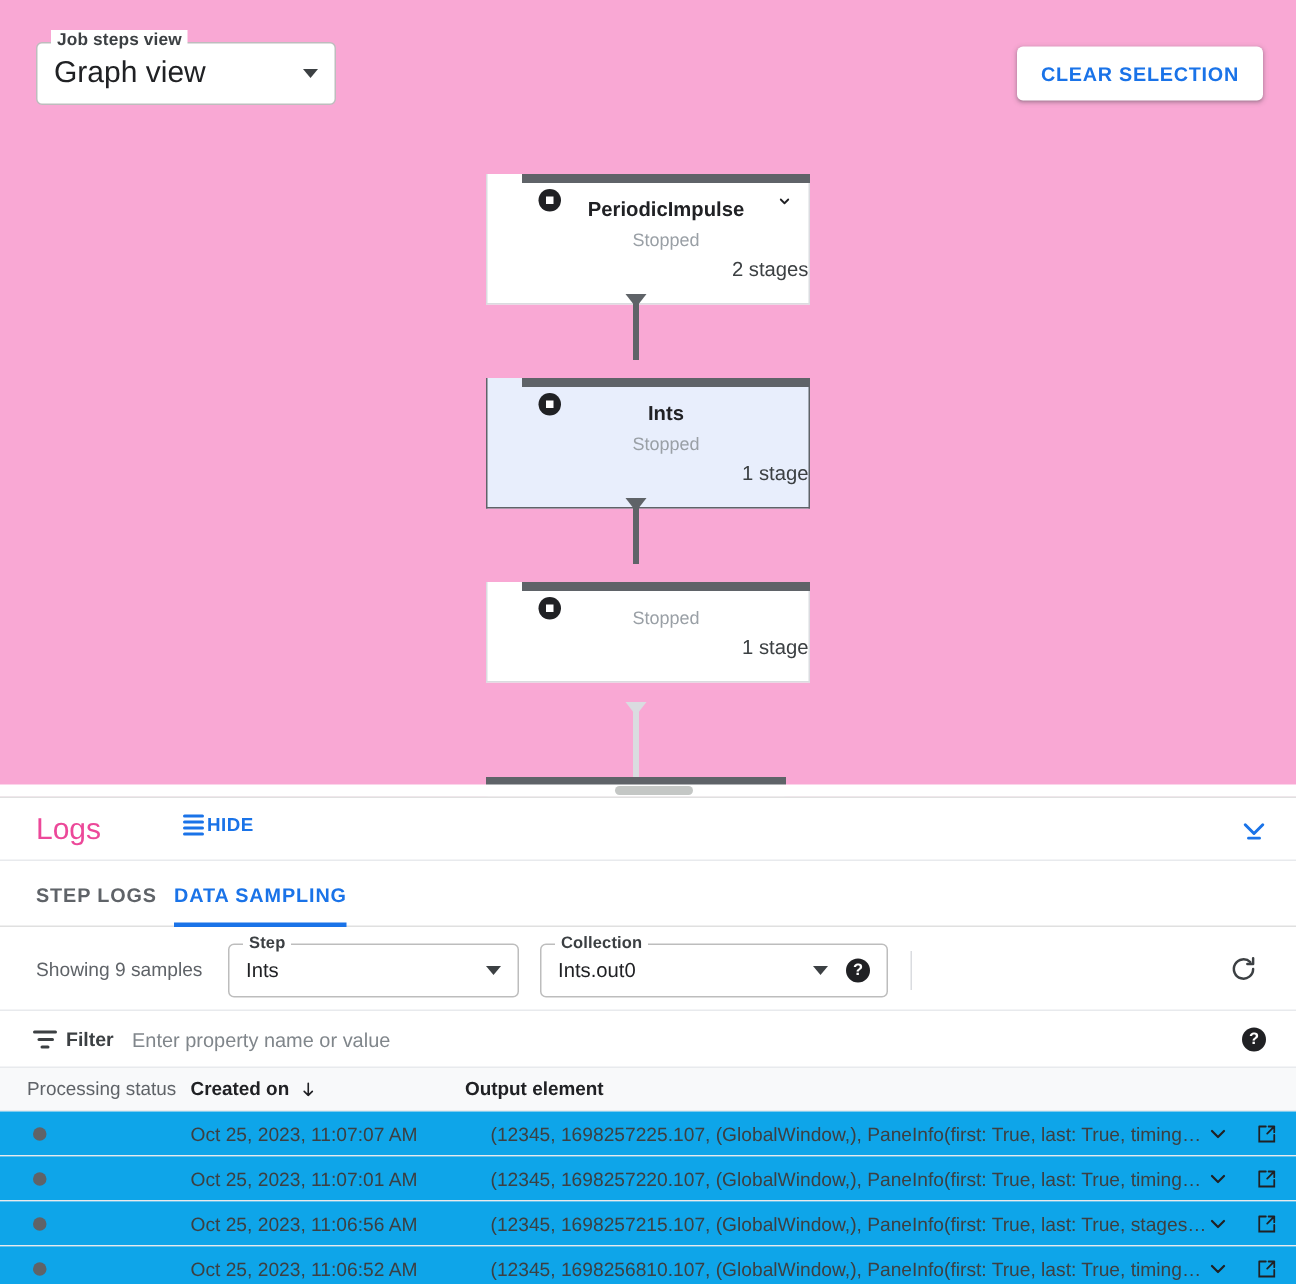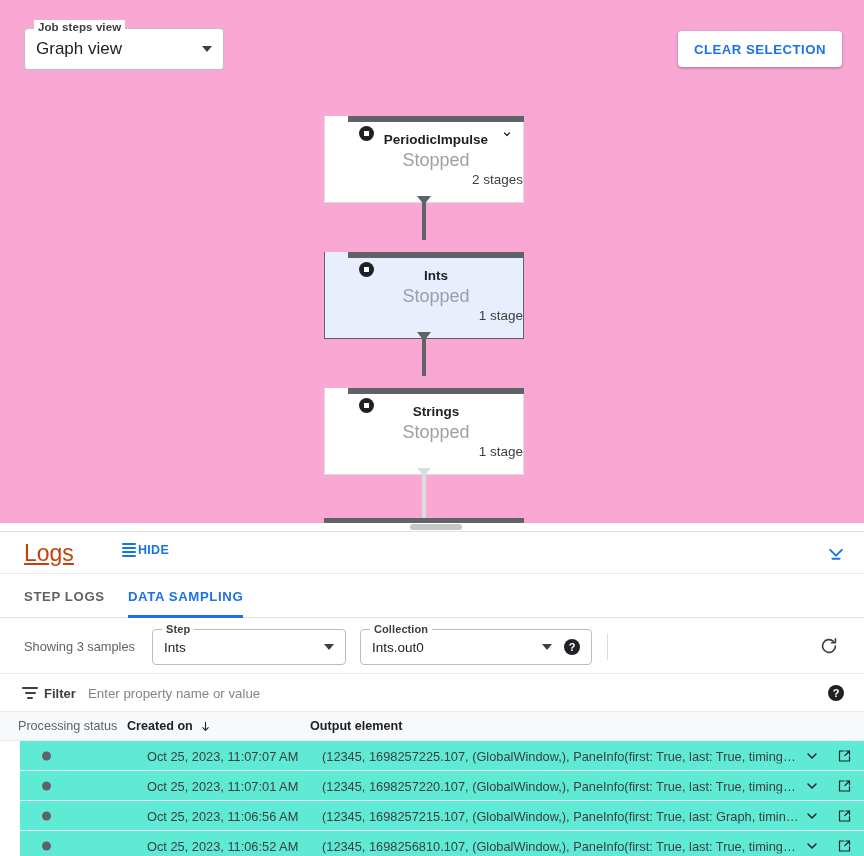--- a/index.html
+++ b/index.html
@@ -28,21 +28,21 @@
   }
   .mdc-legend {
     position: absolute; left: 10px; top: -8px;
     background: #fff; padding: 0 4px;
     font-size: 11.5px; color: #3c4043; font-weight: bold;
     letter-spacing: .1px;
     line-height: 14px;
   }
   .mdc-value {
     position: absolute; left: 12px; top: 50%; transform: translateY(-50%);
-    font-size: 17px; color: #202124;
+    font-size: 20px; color: #202124;
   }
   .caret {
     position: absolute; right: 12px; top: 50%; transform: translateY(-50%);
     width: 0; height: 0;
     border-left: 5.5px solid transparent;
     border-right: 5.5px solid transparent;
     border-top: 6.5px solid #3c4043;
   }
 
   .clear-selection-btn {
@@ -51,42 +51,42 @@
     display: flex; align-items: center; justify-content: center;
     background: #fff; border: none; border-radius: 4px;
     box-shadow: 0 1px 2px rgba(60,64,67,.3), 0 1px 3px 1px rgba(60,64,67,.15);
     color: #1a73e8; font-size: 13.2px; font-weight: bold;
     letter-spacing: .5px; font-family: "Liberation Sans", sans-serif;
     cursor: pointer;
   }
 
   
   .node {
-    position: absolute; width: 200px;
+    position: absolute; width: 216px;
     background: #fff;
     border: 1px solid #dadce0;
     border-top: none;
     cursor: pointer;
     padding-left: 24px;
   }
   .node .topbar {
     height: 6px; background: #5f6368; margin: 0 -1px;
   }
   .node.selected {
     background: #e8eefc;
     border: 1px solid #5f6368;
     border-top: none;
   }
   .node-body { position: relative; padding: 8px 0 12px; }
   .node-title {
     text-align: center; font-size: 13.5px; font-weight: bold; color: #202124;
     line-height: 20px;
   }
   .node-status {
-    text-align: center; font-size: 18px; color: #9aa0a6; line-height: 20px;
+    text-align: center; font-size: 12px; color: #9aa0a6; line-height: 20px;
   }
   .node-stages {
     text-align: right; font-size: 13.5px; color: #3c4043; line-height: 20px;
   }
   .stop-icon {
     position: absolute; left: 10px; top: 4px;
     width: 15px; height: 15px; border-radius: 50%;
     background: #202124;
     display: flex; align-items: center; justify-content: center;
   }
@@ -131,21 +131,21 @@
   
   .logs-panel {
     position: absolute; left: 0; top: 531px; width: 864px; height: 325px;
     background: #fff; border-top: 1px solid #e0e0e0;
   }
   .logs-header {
     position: relative; height: 42px; border-bottom: 1px solid #e8eaed;
   }
   .logs-title {
     position: absolute; left: 24px; top: 9px;
-    font-size: 23px; color: #c2410c; line-height: 24px; text-decoration: underline;
+    font-size: 20px; color: #ec4899; line-height: 24px;
   }
   .hide-btn {
     position: absolute; left: 122px; top: 11px;
     display: flex; align-items: center; gap: 2px;
     color: #1a73e8; font-size: 12.5px; font-weight: bold;
     letter-spacing: .3px; cursor: pointer; background: none; border: none;
     padding: 0; font-family: "Liberation Sans", sans-serif;
   }
   .hamburger { display: flex; flex-direction: column; gap: 2px; width: 14px; }
   .hamburger i { display: block; height: 2px; background: #1a73e8; border-radius: 1px; }
@@ -163,21 +163,21 @@
   .tabs-row {
     position: relative; height: 44px; border-bottom: 1px solid #e0e0e0; padding-left: 20px;
   }
   .tab {
     position: absolute; top: 0; height: 44px;
     display: flex; align-items: center;
     font-size: 13.2px; font-weight: bold; letter-spacing: .6px;
     cursor: pointer;
   }
   .tab.inactive { left: 24px; color: #5f6368; }
-  .tab.active { left: 128px; color: #1a73e8; }
+  .tab.active { left: 116px; color: #1a73e8; }
   .tab.active::after {
     content: ""; position: absolute; left: 0; right: 0; bottom: 0;
     height: 3px; background: #1a73e8;
   }
 
   .controls-row {
     position: relative; height: 56px; border-bottom: 1px solid #e8eaed;
   }
   .showing-samples {
     position: absolute; left: 24px; top: 50%; transform: translateY(-50%);
@@ -242,33 +242,32 @@
     position: absolute; top: 50%; transform: translateY(-50%);
     font-size: 12.6px;
   }
   .th-status { left: 18px; color: #5f6368; }
   .th-created { left: 127px; color: #202124; font-weight: bold; display: flex; align-items: center; gap: 6px; }
   .th-output { left: 310px; color: #202124; font-weight: bold; }
   .sort-arrow { display: inline-block; }
 
   .row {
     position: relative; height: 30px; border-bottom: 1px solid #e8eaed;
-    background: #5eead4;
-    margin-left: 20px;
+    background: #0ea5e9;
   }
   .cell-dot {
     position: absolute; left: 22px; top: 50%; transform: translateY(-50%);
     width: 9px; height: 9px; border-radius: 50%; background: #5f6368;
   }
   .cell-created {
     position: absolute; left: 127px; top: 50%; transform: translateY(-50%);
     font-size: 12.8px; color: #3c4043; white-space: nowrap;
   }
   .cell-output {
-    position: absolute; left: 302px; top: 50%; transform: translateY(-50%);
+    position: absolute; left: 327px; top: 50%; transform: translateY(-50%);
     font-size: 12.8px; color: #3c4043; white-space: nowrap;
     max-width: 480px; overflow: hidden; text-overflow: ellipsis;
   }
   .cell-expand {
     position: absolute; right: 44px; top: 50%; transform: translateY(-50%);
     width: 16px; height: 16px; cursor: pointer;
   }
   .cell-open {
     position: absolute; right: 12px; top: 50%; transform: translateY(-50%);
     width: 15px; height: 15px; cursor: pointer;
@@ -319,21 +318,20 @@
       </div>
     </div>
 
     <div class="edge" style="left:422px; top:332px; height:44px;"></div>
     <div class="arrow-down" style="left:417px; top:332px;"></div>
 
     <div class="node" style="left:324px; top:388px;">
       <div class="topbar"></div>
       <div class="node-body">
         <span class="stop-icon"></span>
-        <div class="node-title">Strings</div>
         <div class="node-status">Stopped</div>
         <div class="node-stages">1 stage</div>
       </div>
     </div>
 
     <div class="edge light" style="left:422px; top:468px; height:52px;"></div>
     <div class="arrow-down light" style="left:417px; top:468px;"></div>
 
     <div class="partial-node">
       <div class="topbar"></div>
@@ -365,21 +363,21 @@
         </svg>
       </span>
     </div>
 
     <div class="tabs-row">
       <div class="tab inactive">STEP LOGS</div>
       <div class="tab active">DATA SAMPLING</div>
     </div>
 
     <div class="controls-row">
-      <span class="showing-samples">Showing 3 samples</span>
+      <span class="showing-samples">Showing 9 samples</span>
 
       <div class="field field-step">
         <div class="mdc-outline"></div>
         <span class="mdc-legend">Step</span>
         <span class="mdc-value">Ints</span>
         <span class="caret"></span>
       </div>
 
       <div class="field field-collection">
         <div class="mdc-outline"></div>
@@ -452,21 +450,21 @@
         <span class="cell-open">
           <svg width="15" height="15" viewBox="0 0 24 24">
             <path d="M4 4h7M4 4v16h16v-7" fill="none" stroke="#202124" stroke-width="1.9" stroke-linecap="round"></path>
             <path d="M14 4h6v6M20 4l-7.5 7.5" fill="none" stroke="#202124" stroke-width="1.9" stroke-linecap="round" stroke-linejoin="round"></path>
           </svg>
         </span>
       </div>
       <div class="row">
         <span class="cell-dot"></span>
         <span class="cell-created">Oct 25, 2023, 11:06:56 AM</span>
-        <span class="cell-output">(12345, 1698257215.107, (GlobalWindow,), PaneInfo(first: True, last: Graph, timing…</span>
+        <span class="cell-output">(12345, 1698257215.107, (GlobalWindow,), PaneInfo(first: True, last: True, stages…</span>
         <span class="cell-expand">
           <svg width="16" height="16" viewBox="0 0 24 24">
               <path d="M6 9l6 6 6-6" fill="none" stroke="#202124" stroke-width="2.2" stroke-linecap="round" stroke-linejoin="round"></path>
             </svg>
         </span>
         <span class="cell-open">
           <svg width="15" height="15" viewBox="0 0 24 24">
             <path d="M4 4h7M4 4v16h16v-7" fill="none" stroke="#202124" stroke-width="1.9" stroke-linecap="round"></path>
             <path d="M14 4h6v6M20 4l-7.5 7.5" fill="none" stroke="#202124" stroke-width="1.9" stroke-linecap="round" stroke-linejoin="round"></path>
           </svg>

